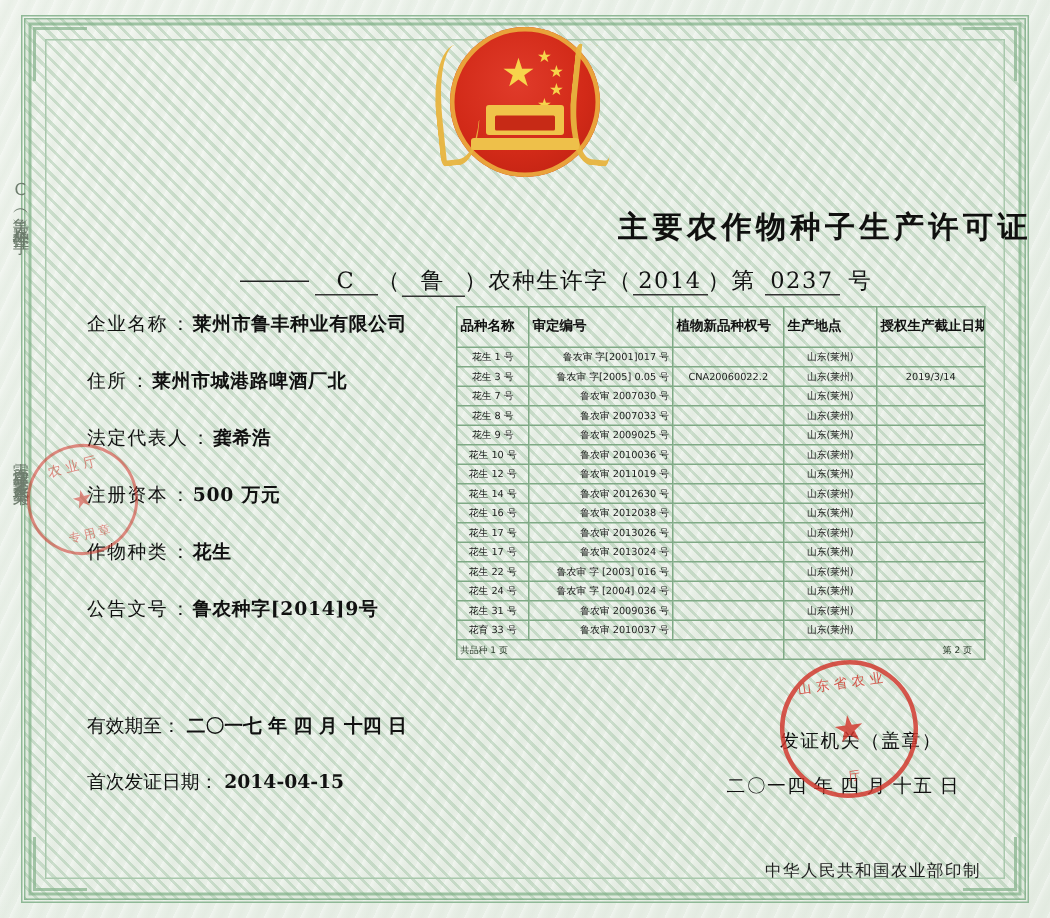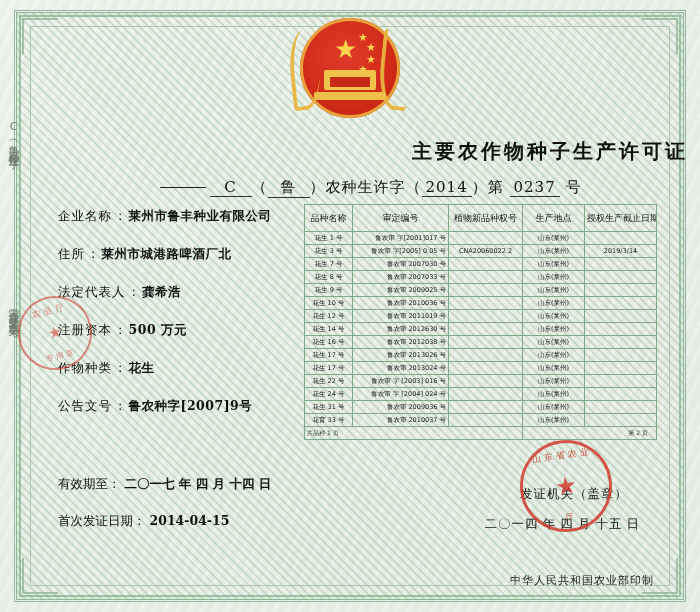--- a/index.html
+++ b/index.html
@@ -230,24 +230,24 @@
   }
   table.seed th, table.seed td {
     border: 1px solid #7fa985;
     height: 12px;
     padding: 0 2px;
     overflow: hidden;
     white-space: nowrap;
   }
   table.seed thead th {
     font-size: 9px;
-    font-weight: normal;
+    font-weight: bold;
     height: 26px;
     vertical-align: middle;
-    text-align: center;
+    text-align: left;
     line-height: 11px;
     font-family: "DejaVu Serif", "Liberation Serif", serif;
     color: #111;
   }
   table.seed td.c { text-align: center; }
   table.seed td.l { text-align: right; }
   .col1 { width: 48px; }
   .col2 { width: 96px; }
   .col3 { width: 74px; }
   .col4 { width: 62px; }
@@ -412,21 +412,21 @@
         <span class="field-value">500 万元</span>
       </div>
       <div class="field-row">
         <span class="field-label">作物种类</span>
         <span class="field-colon">：</span>
         <span class="field-value">花生</span>
       </div>
       <div class="field-row">
         <span class="field-label">公告文号</span>
         <span class="field-colon">：</span>
-        <span class="field-value">鲁农种字[2007]9号</span>
+        <span class="field-value">鲁农种字[2014]9号</span>
       </div>
     </div>
 
     <div class="table-wrap">
       <table class="seed">
         <colgroup>
           <col class="col1">
             <col class="col2">
             <col class="col3">
             <col class="col4">

